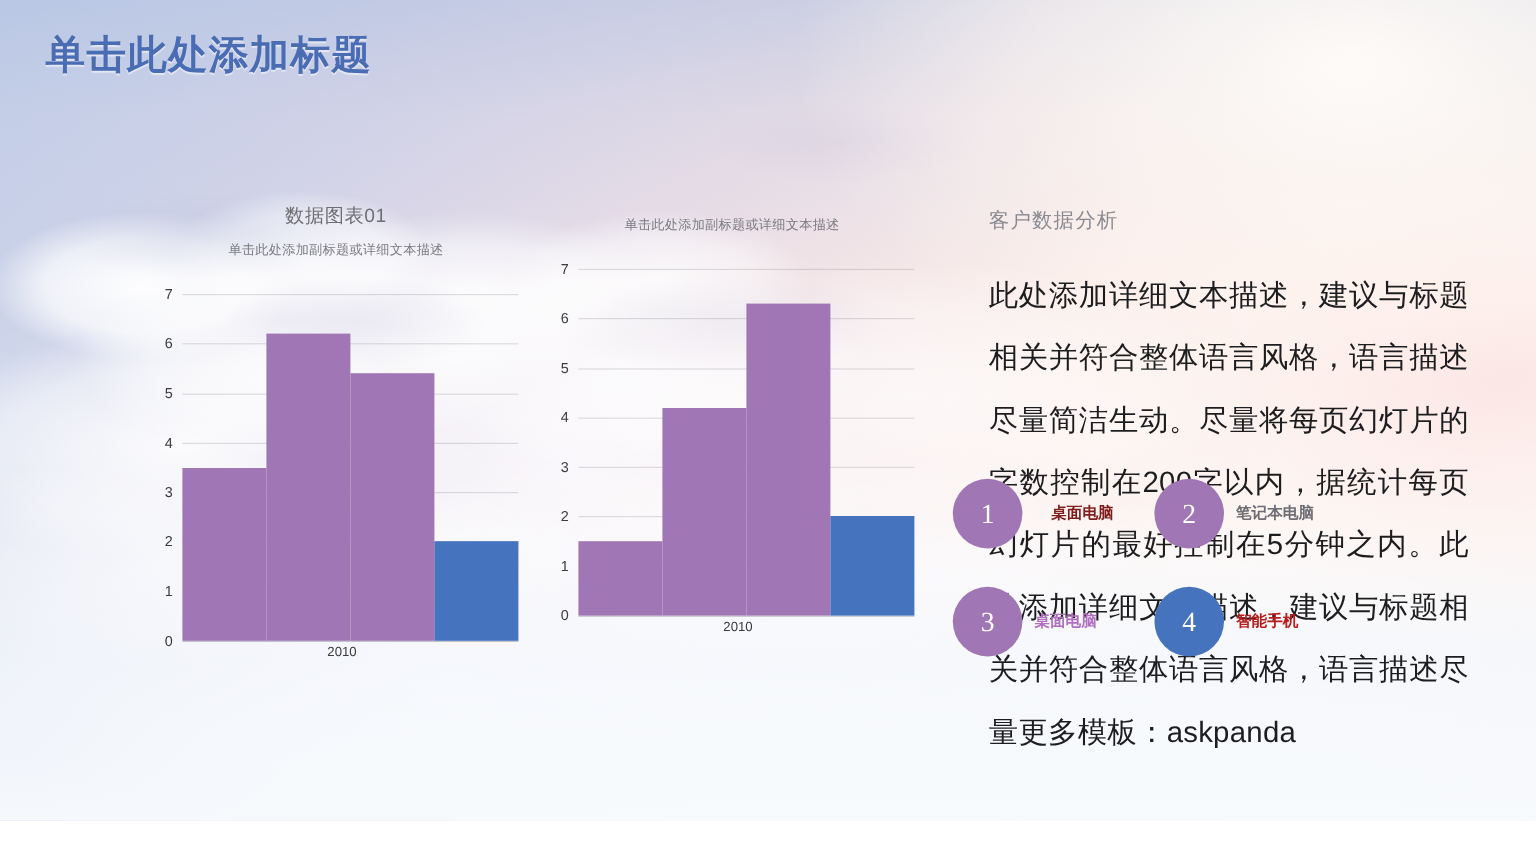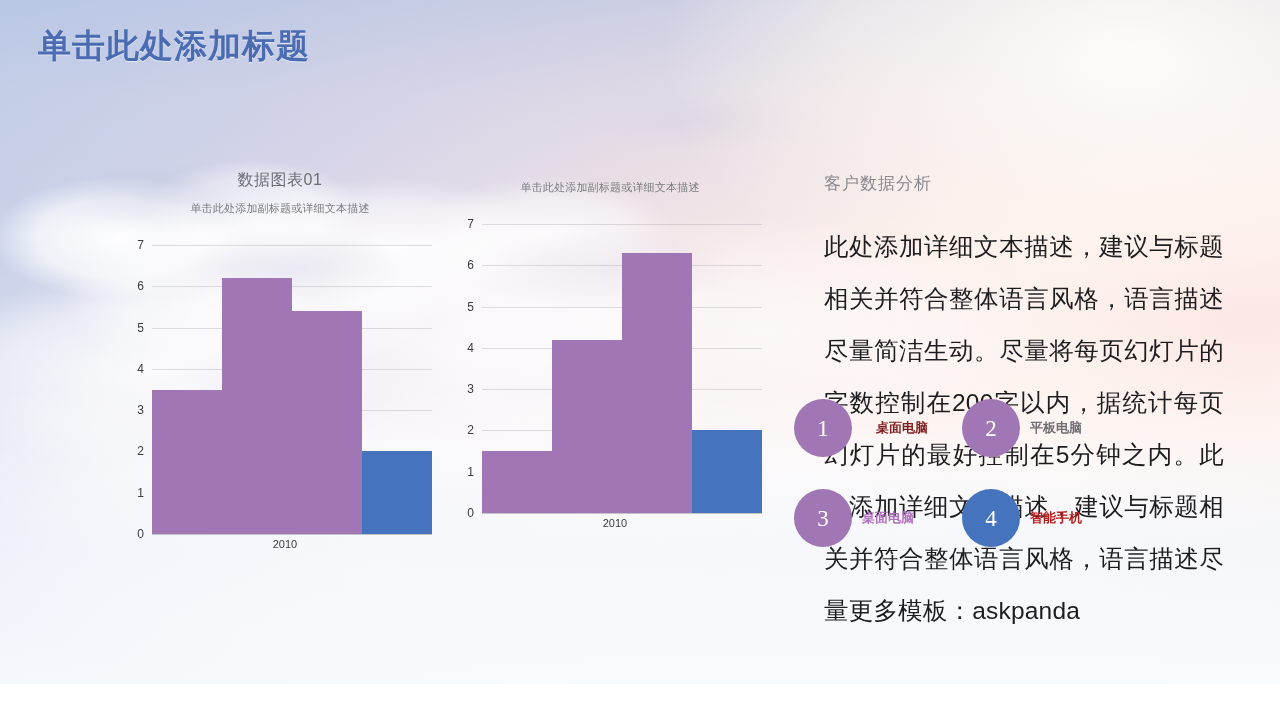--- a/index.html
+++ b/index.html
@@ -275,21 +275,21 @@
     <div id="panel-heading">客户数据分析</div>
     <div id="panel-body">此处添加详细文本描述，建议与标题相关并符合整体语言风格，语言描述尽量简洁生动。尽量将每页幻灯片的字数控制在200字以内，据统计每页幻灯片的最好控制在5分钟之内。此处添加详细文本描述，建议与标题相关并符合整体语言风格，语言描述尽量更多模板：askpanda</div>
   </div>
 
   <div class="legend-badge" id="legend-badge-1">
     <div class="legend-circle" style="background: rgb(160, 119, 180);">1</div>
     <div class="legend-label" style="color: #7f1d1d; margin-left: 24px;">桌面电脑</div>
   </div>
   <div class="legend-badge" id="legend-badge-2">
     <div class="legend-circle" style="background: rgb(160, 119, 180);">2</div>
-    <div class="legend-label" style="color: rgb(110, 110, 116);">平板电脑</div>
+    <div class="legend-label" style="color: rgb(110, 110, 116);">笔记本电脑</div>
   </div>
   <div class="legend-badge" id="legend-badge-3">
     <div class="legend-circle" style="background: rgb(160, 119, 180);">3</div>
     <div class="legend-label" style="color: rgb(176, 111, 192);">桌面电脑</div>
   </div>
   <div class="legend-badge" id="legend-badge-4">
     <div class="legend-circle" style="background: rgb(69, 115, 189);">4</div>
     <div class="legend-label" style="color: #b91c1c;">智能手机</div>
   </div>
 

